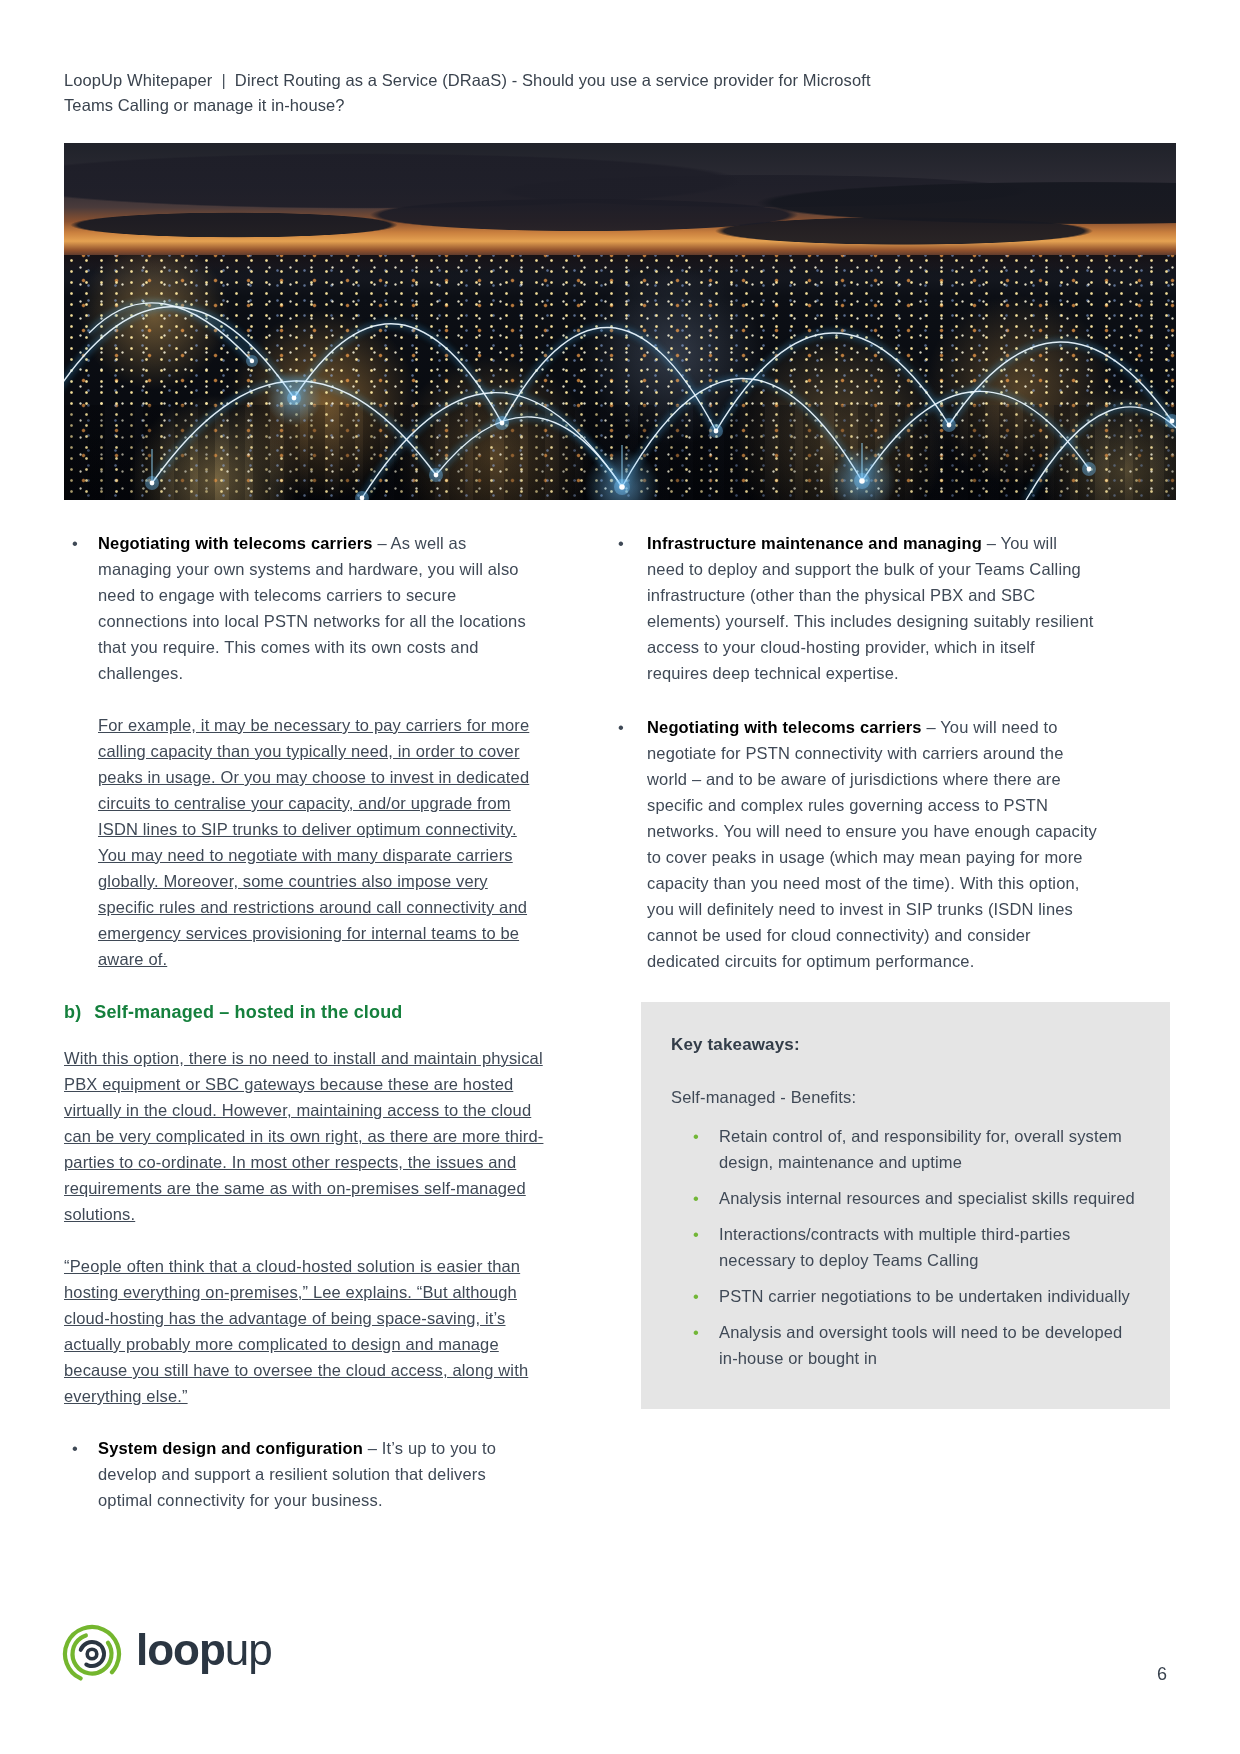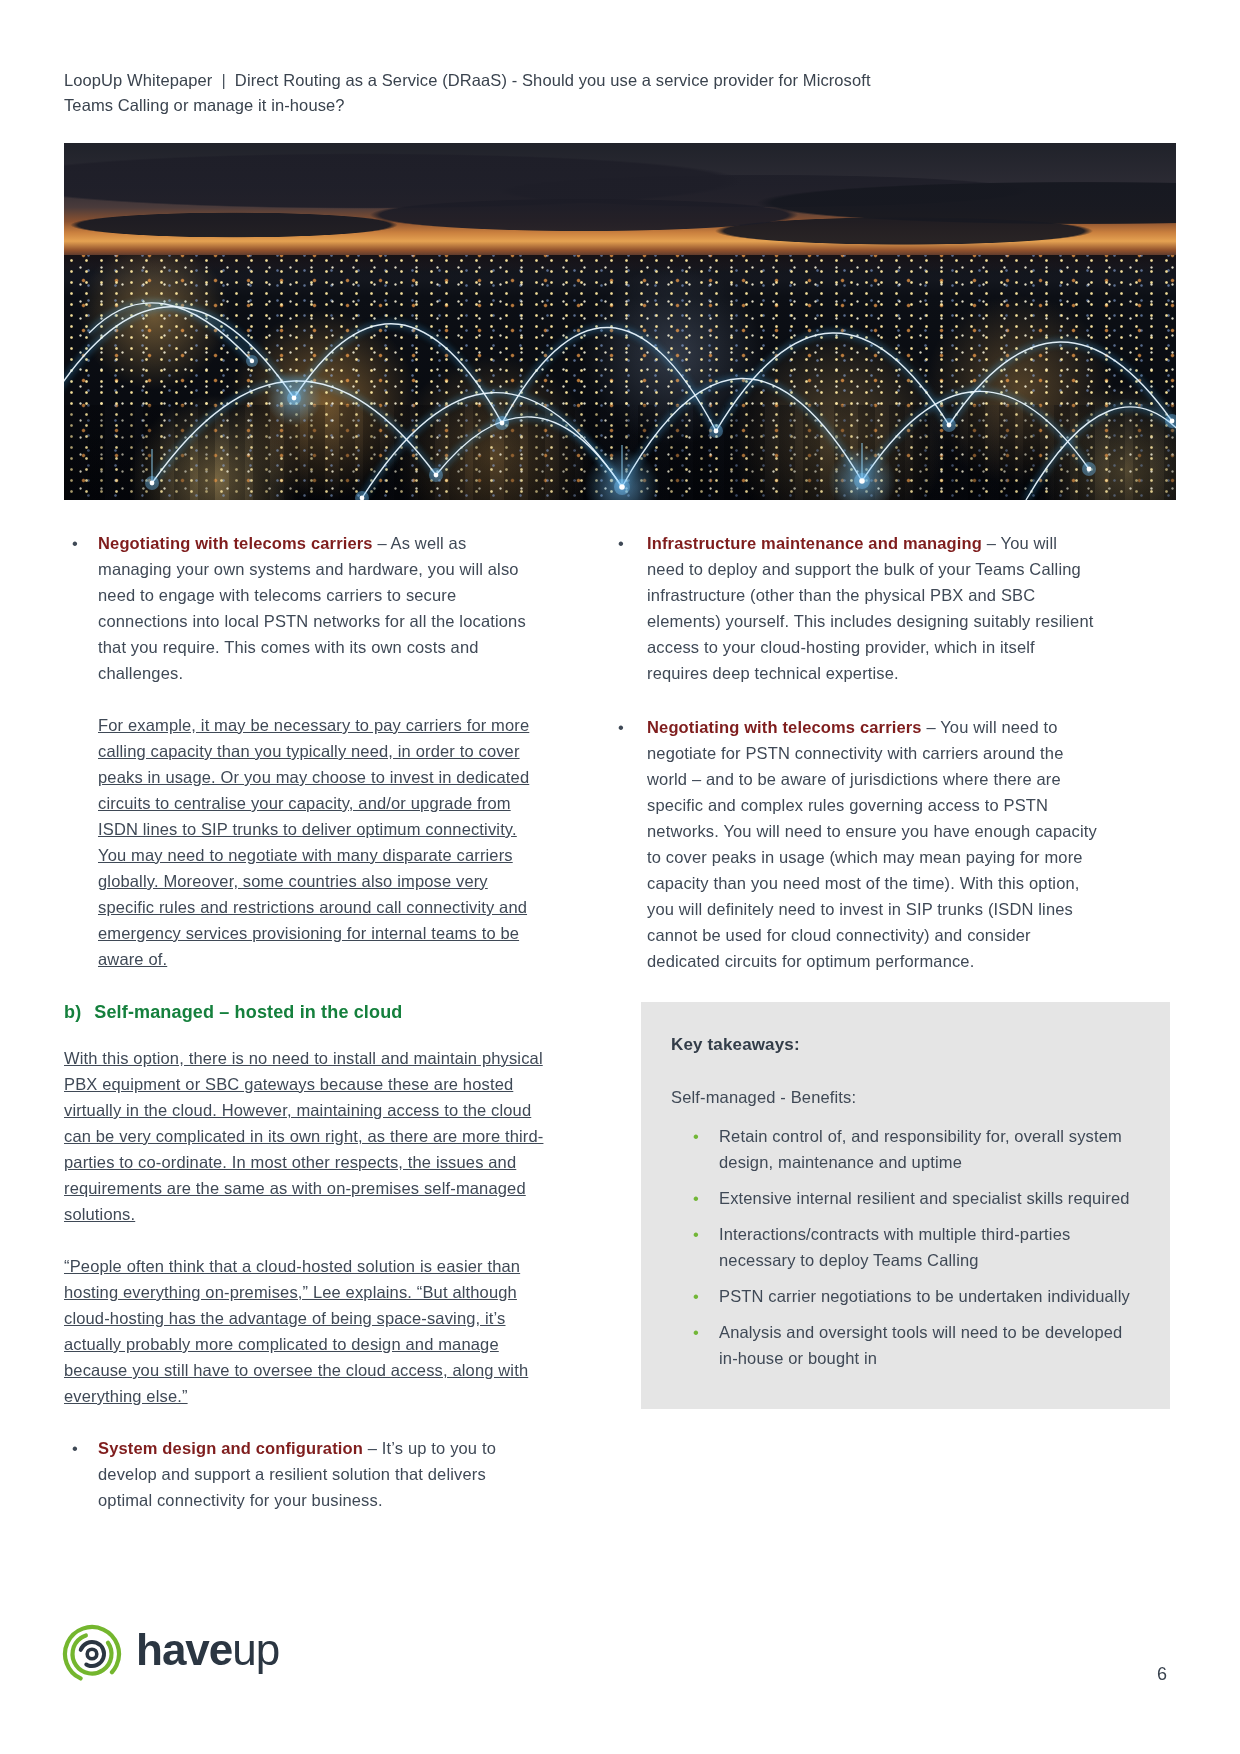--- a/index.html
+++ b/index.html
@@ -51,21 +51,21 @@
   .arc-line{fill:none;stroke:#eaf7ff;stroke-width:1.4;opacity:.95;}
   .beam{stroke:rgba(150,220,255,.45);stroke-width:2;}
   .node{fill:#ffffff;}
   .node-glow{fill:rgba(120,200,255,.38);}
 
   
   .col{position:absolute;top:530px;font-size:16.5px;line-height:26px;letter-spacing:.15px;color:#3f4956;}
   .col-left{left:64px;width:480px;}
   .col-right{left:608px;width:568px;}
   .col p{margin:0 0 26px 0;text-decoration:underline;}
-  .b{font-weight:bold;color:#7f1d1d;}
+  .b{font-weight:bold;color:#000000;}
   .bullet{position:relative;padding-left:34px;margin-bottom:26px;}
   .bullet::before{content:"•";position:absolute;left:8px;top:0;color:#3f4956;}
   .col-right .bullet{padding-left:39px;margin-bottom:28px;width:450px;}
   .col-right .bullet::before{left:10px;}
   .indent{padding-left:34px;}
   h3.sec{font-size:18px;line-height:28px;margin:20px 0 19px 0;color:#15803d;}
   h3.sec .hpfx{margin-right:13px;}
   .quote{ }
 
   
@@ -189,35 +189,35 @@
     </div>
     <div class="bullet">
       <span class="b">Negotiating with telecoms carriers</span><span> – You will need to negotiate for PSTN connectivity with carriers around the world – and to be aware of jurisdictions where there are specific and complex rules governing access to PSTN networks. You will need to ensure you have enough capacity to cover peaks in usage (which may mean paying for more capacity than you need most of the time). With this option, you will definitely need to invest in SIP trunks (ISDN lines cannot be used for cloud connectivity) and consider dedicated circuits for optimum performance.</span>
     </div>
 
     <div class="takeaways">
       <div class="tk-title">Key takeaways:</div>
       <div class="tk-sub">Self-managed - Benefits:</div>
       <ul class="tk-list">
         <li class="tk-item">Retain control of, and responsibility for, overall system design, maintenance and uptime</li>
-        <li class="tk-item">Extensive internal resilient and specialist skills required</li>
+        <li class="tk-item">Analysis internal resources and specialist skills required</li>
         <li class="tk-item">Interactions/contracts with multiple third-parties necessary to deploy Teams Calling</li>
         <li class="tk-item">PSTN carrier negotiations to be undertaken individually</li>
         <li class="tk-item">Analysis and oversight tools will need to be developed in-house or bought in</li>
       </ul>
     </div>
   </div>
 
   <div class="logo">
     <svg class="logo-icon" viewBox="0 0 60 60">
       <circle cx="30" cy="30" r="27" fill="none" stroke="#74b62e" stroke-width="4.2" stroke-linecap="round" stroke-dasharray="135 34.6" transform="rotate(115 30 30)"></circle>
       <circle cx="30" cy="30" r="19.5" fill="none" stroke="#74b62e" stroke-width="4.2" stroke-linecap="round" stroke-dasharray="97 25.5" transform="rotate(-35 30 30)"></circle>
       <circle cx="30" cy="30" r="12" fill="none" stroke="#2b3642" stroke-width="4" stroke-linecap="round" stroke-dasharray="58 17.4" transform="rotate(200 30 30)"></circle>
       <circle cx="30" cy="30" r="4.8" fill="none" stroke="#2b3642" stroke-width="3.6"></circle>
     </svg>
     <div class="logo-text">
-      <span class="lg-loop">have</span><span class="lg-up">up</span>
+      <span class="lg-loop">loop</span><span class="lg-up">up</span>
     </div>
   </div>
 
   <div class="page-num">6</div>
 
 </div>
 
 </body></html>

